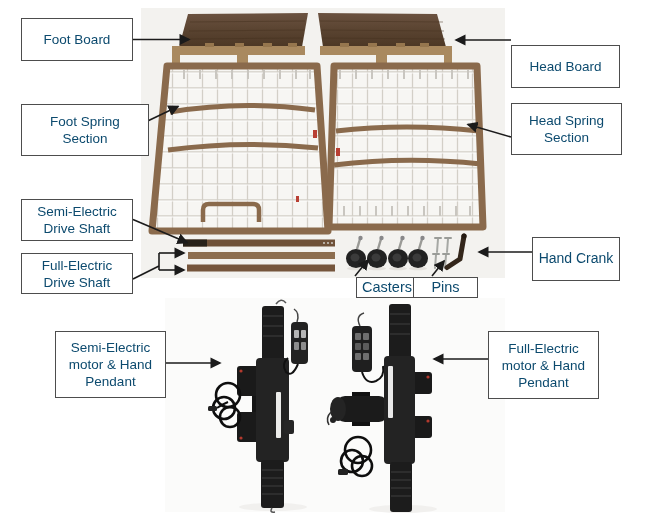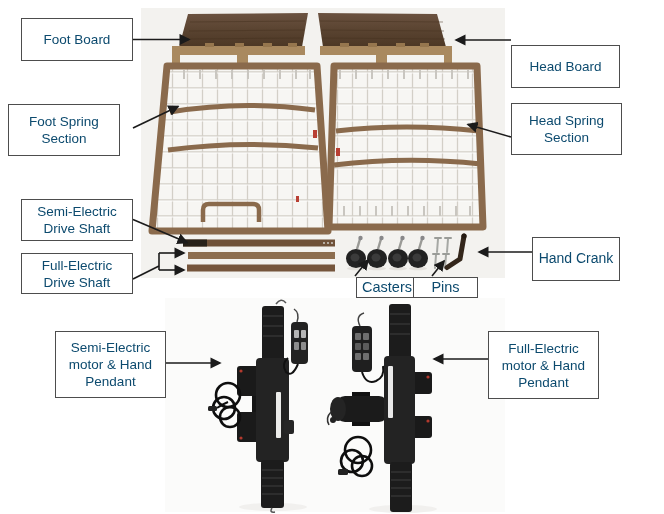--- a/index.html
+++ b/index.html
@@ -11,21 +11,21 @@
   .illustration { position:absolute; left:0; top:0; z-index:1; }
   .callout {
     position:absolute; z-index:2; box-sizing:border-box;
     background:#ffffff; border:1.5px solid #4d4d4d;
     display:flex; align-items:center; justify-content:center;
     text-align:center; white-space:pre-line;
     font-size:13.5px; line-height:1.26; color:#0c4a6e;
   }
   .c-foot-board  { left:21px;  top:18px;  width:112px; height:43px; }
   .c-head-board  { left:511px; top:17px;  width:109px; height:43px;margin-top:28px; }
-  .c-foot-spring { left:8px;  top:104px; width:112px; height:52px; }
+  .c-foot-spring { left:21px;  top:104px; width:128px; height:52px; }
   .c-head-spring { left:511px; top:103px; width:111px; height:52px; }
   .c-semi-drive  { left:21px;  top:199px; width:112px; height:42px; }
   .c-full-drive  { left:21px;  top:253px; width:112px; height:41px; }
   .c-hand-crank  { left:532px; top:237px; width:88px;  height:44px; font-size:14px; }
   .c-casters     { left:340px; top:277px; width:62px;  height:21px; font-size:14.5px;margin-left:16px; }
   .c-pins        { left:413px; top:277px; width:65px;  height:21px; font-size:14.5px; }
   .c-semi-motor  { left:55px;  top:331px; width:111px; height:67px; }
   .c-full-motor  { left:488px; top:331px; width:111px; height:68px; }
 </style>
 </head>

